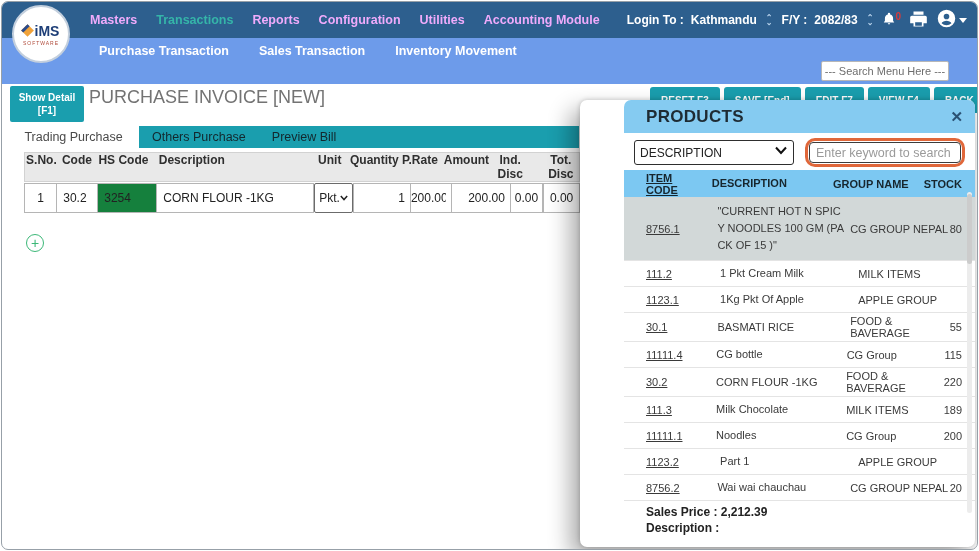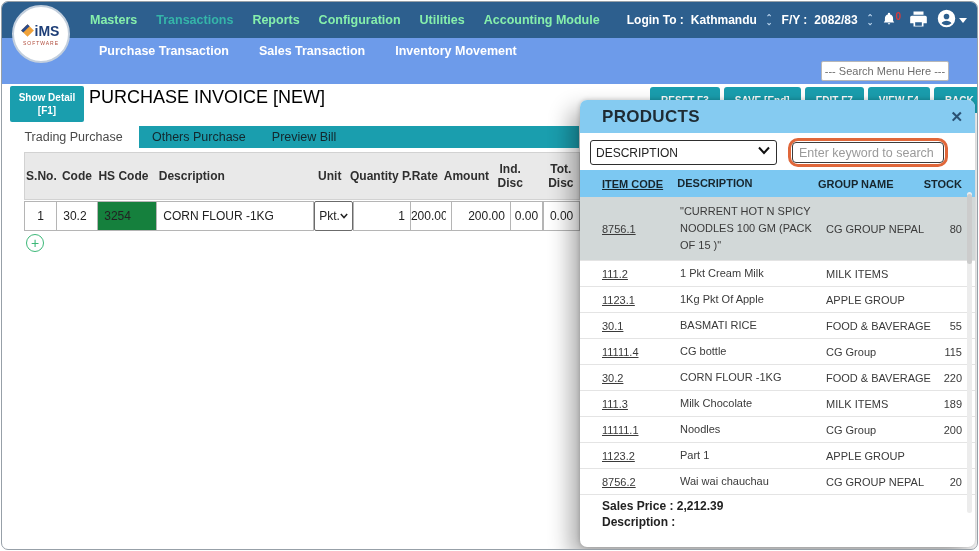--- a/index.html
+++ b/index.html
@@ -12,54 +12,54 @@
   .subnav { position:absolute; top:36px; left:0; right:0; height:46px; background:#6d9bea; }
   .logo { position:absolute; left:10px; top:3px; width:58px; height:58px; border-radius:50%;
           background:#fff; border:2px solid #c3cfdd; z-index:6; display:flex; flex-direction:column;
           align-items:center; justify-content:center; }
   .logo-row { display:flex; align-items:center; gap:3px; }
   .logo-diamond { width:9px; height:9px; background:#f0a23a; transform:rotate(45deg); border-left:3px solid #2a4b8d; }
   .logo-text { font-size:14px; font-weight:bold; color:#1d3e77; }
   .logo-sub { font-size:5px; letter-spacing:1px; color:#b04a3a; margin-top:1px; }
 
   .topnav-menus { position:absolute; left:88px; top:0; height:36px; display:flex; align-items:center; gap:19px; }
-  .menu-item { color:#86efac; font-size:12.5px; font-weight:bold; cursor:pointer; white-space:nowrap; }
+  .menu-item { color:#f0abfc; font-size:12.5px; font-weight:bold; cursor:pointer; white-space:nowrap; }
   .menu-item.active { color:#35b5a9; }
 
   .topnav-right { position:absolute; right:10px; top:0; height:36px; display:flex; align-items:center; gap:7px;
                   color:#fff; font-size:12px; font-weight:bold; }
   .chev-stack { display:flex; flex-direction:column; line-height:5px; font-size:8px; color:#bcd6ef; cursor:pointer; margin:0 2px; }
   .icon-btn { display:flex; align-items:center; cursor:pointer; position:relative; }
   .bell-badge { color:#d93a3a; font-size:10px; font-weight:bold; margin-left:-1px; margin-top:-8px; }
   .caret-down { width:0; height:0; border-left:4px solid transparent; border-right:4px solid transparent;
                 border-top:5px solid #fff; margin-left:2px; }
 
   .subnav-menus { position:absolute; left:97px; top:6px; display:flex; gap:30px; }
   .subnav-item { color:#fff; font-size:12.5px; font-weight:bold; cursor:pointer; white-space:nowrap; }
   .menu-search { position:absolute; right:28px; top:23px; width:128px; height:20px; border:1px solid #b7b7b7;
                  border-radius:2px; font-size:11px; text-align:center; color:#555; font-family:inherit; }
   .menu-search::placeholder { color:#6d6d6d; }
 
   
   .show-detail { position:absolute; left:8px; top:84px; width:74px; height:36px; background:#1a9eae; border:none;
                  color:#fff; font-size:10px; font-weight:bold; border-radius:2px; line-height:13px; cursor:pointer;
                  font-family:inherit; }
-  .page-title { position:absolute; left:87px; top:85px; font-size:18px; color:#000000; font-weight:500; }
+  .page-title { position:absolute; left:87px; top:85px; font-size:18px; color:#737373; font-weight:500; }
   .actions { position:absolute; left:648px; top:85px; display:flex; gap:4px; z-index:1; }
   .action-btn { background:#1a9eae; border:none; color:#fff; font-size:10px; font-weight:bold; height:26px;
                 padding:0 11px; border-radius:3px; cursor:pointer; white-space:nowrap; font-family:inherit; }
 
   
   .tabbar { position:absolute; left:6px; top:124px; width:571px; height:22px; background:#1a9eae; display:flex; }
   .tab { display:flex; align-items:center; padding:0 13px; font-size:12.5px; color:#13282e; cursor:pointer; white-space:nowrap; }
   .tab.active { background:#fff; color:#4a4a4a; width:131px; justify-content:center; }
 
   
   .grid { position:absolute; left:22px; top:150px; width:556px; height:82px; overflow:hidden; }
-  .ghead { display:flex; background:#e9e9e9; border:1px solid #d2d2d2; height:48px; align-items:center;
+  .ghead { display:flex; background:#e9e9e9; border:1px solid #d2d2d2; height:30px; align-items:flex-start;
            font-size:12px; font-weight:bold; color:#2f2f2f; }
   .gh { text-align:center; line-height:14px; }
   .gh.left { text-align:left; padding-left:8px; }
   .grow { display:flex; height:30px; margin-top:1px; align-items:stretch; }
   .cellbox { border:1px solid #b5b5b5; background:#fff; font-size:12px; color:#222; display:flex;
              align-items:center; margin-left:-1px; font-family:inherit; }
   .cellbox.first { margin-left:0; }
   input.cellbox { display:block; line-height:28px; }
   .w-sno{width:36px;} .w-code{width:42px;} .w-hs{width:60px;} .w-desc{width:158px;}
   .w-unit{width:40px;} .w-qty{width:58px;} .w-rate{width:42px;} .w-amt{width:60px;}
@@ -69,21 +69,21 @@
   .c-right{justify-content:flex-end; text-align:right; padding-right:5px;}
   .c-left{padding-left:6px;}
   .hs-bg{background:#15803d;}
   .unit-select { border:1px solid #6b6b6b; border-radius:2px; justify-content:space-between; padding:0 4px; cursor:pointer; }
   .add-row { position:absolute; left:24px; top:232px; width:18px; height:18px; border-radius:50%;
              border:1.5px solid #3cb878; color:#3cb878; background:#fff; font-size:14px; line-height:14px;
              text-align:center; cursor:pointer; padding:0; font-family:inherit; }
 
   
   .modal { position:absolute; left:578px; top:98px; width:395px; height:447px; background:#fff;
-           border-radius:7px; box-shadow:-10px 10px 22px rgba(0,0,0,0.32), 0 0 5px rgba(0,0,0,0.22); z-index:10; }
+           border-radius:7px; box-shadow:-10px 10px 22px rgba(0,0,0,0.32), 0 0 5px rgba(0,0,0,0.22); z-index:10;padding-left:44px; }
   .modal-header { height:33px; background:#85cbf1; border-radius:7px 7px 0 0; display:flex; align-items:center;
                   padding:0 12px 0 22px; }
   .modal-title { font-size:17px; font-weight:bold; color:#1e2b33; letter-spacing:0.3px; }
   .modal-close { margin-left:auto; color:#2a5173; font-weight:bold; font-size:15px; cursor:pointer;
                  background:none; border:none; line-height:1; font-family:inherit; }
   .filter-row { display:flex; align-items:center; padding:5px 10px 3px 10px; }
   .select-wrap { position:relative; width:187px; }
   .filter-select { width:100%; height:25px; border:1.5px solid #2e2e2e; border-radius:3px; font-size:12px;
                    padding:0 20px 0 5px; appearance:none; -webkit-appearance:none; background:#fff; color:#222;
                    font-family:inherit; cursor:pointer; }

